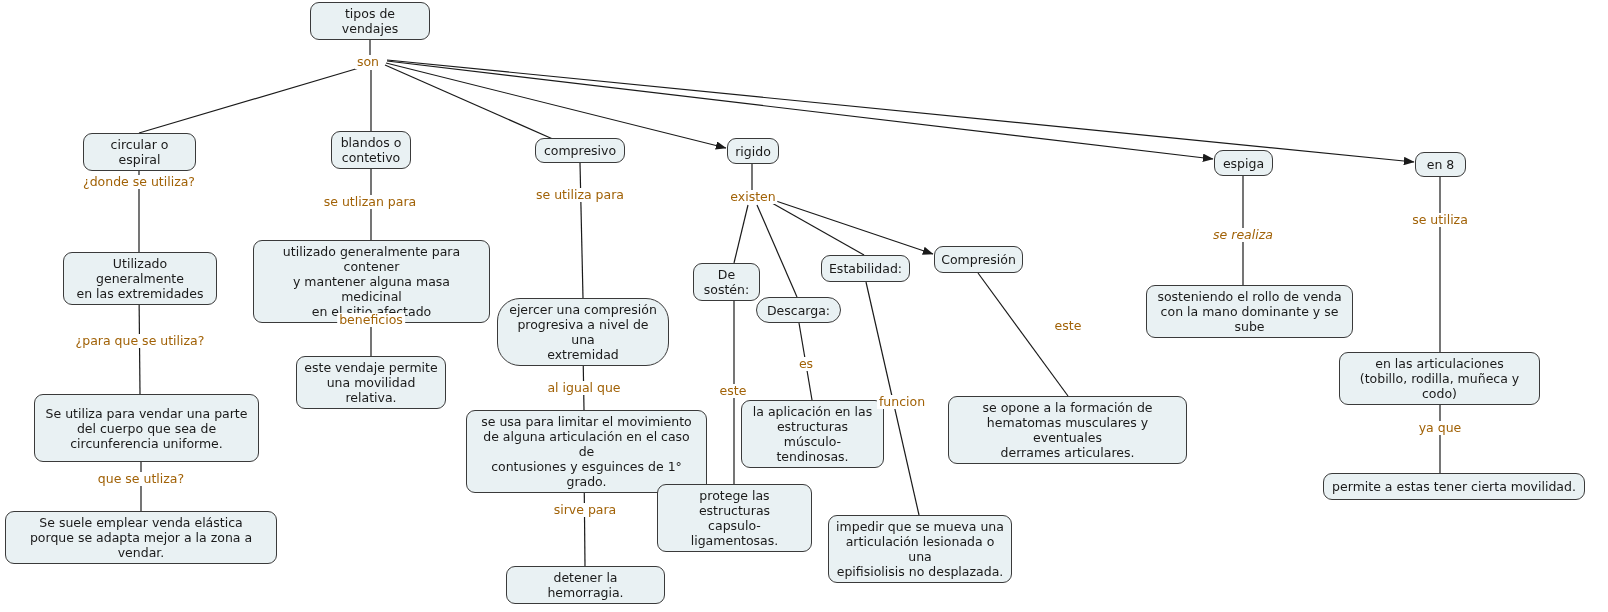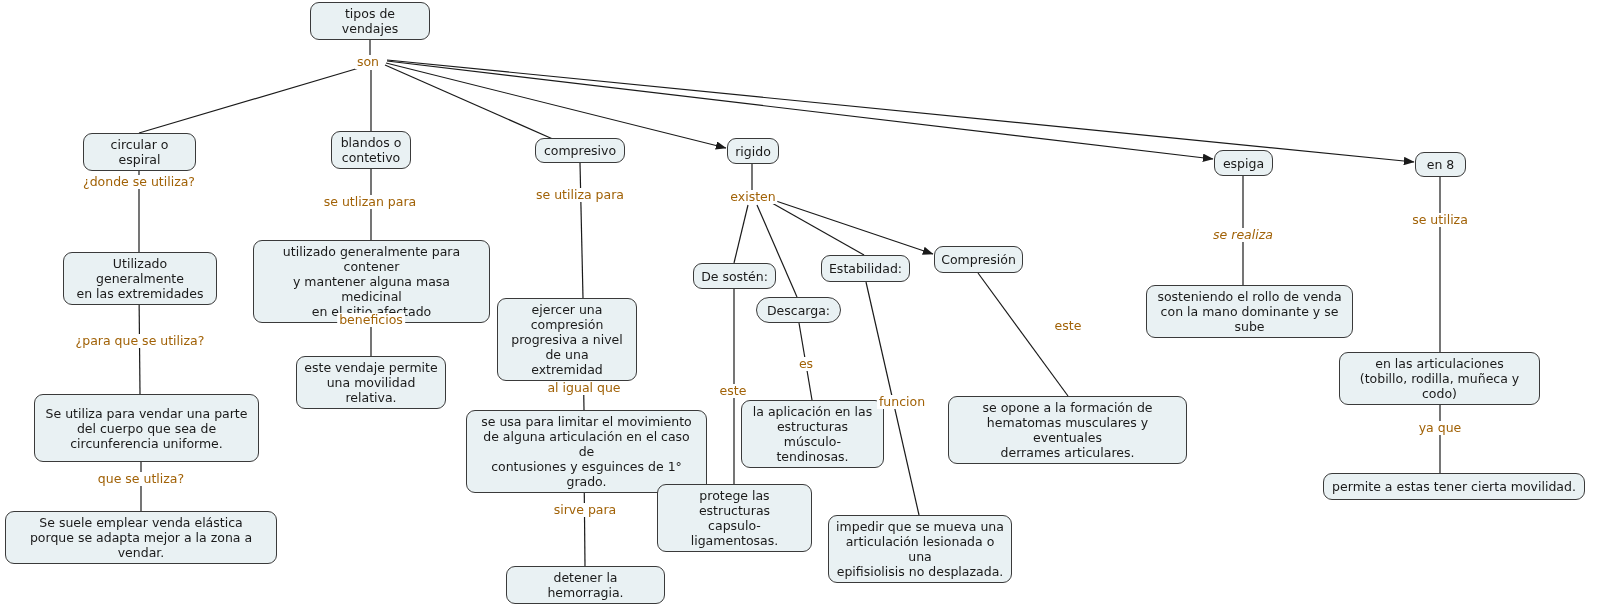--- a/index.html
+++ b/index.html
@@ -112,28 +112,28 @@
       <div class="node" style="left: 34px; top: 394px; width: 225px; min-height: 68px;">Se utiliza para vendar una parte
 del cuerpo que sea de
 circunferencia uniforme.</div>
       <div class="node" style="left: 5px; top: 511px; width: 272px; min-height: 42px;">Se suele emplear venda elástica
 porque se adapta mejor a la zona a vendar.</div>
       <div class="node" style="left: 253px; top: 240px; width: 237px; min-height: 55px;">utilizado generalmente para contener
 y mantener alguna masa medicinal
 en el sitio afectado</div>
       <div class="node" style="left: 296px; top: 356px; width: 150px; min-height: 38px;">este vendaje permite
 una movilidad relativa.</div>
-      <div class="node" style="left: 497px; top: 298px; width: 140px; min-height: 52px;">ejercer una compresión
+      <div class="node" style="left: 497px; top: 298px; width: 172px; min-height: 52px; border-radius: 23px;">ejercer una compresión
 progresiva a nivel de una
 extremidad</div>
       <div class="node" style="left: 466px; top: 410px; width: 241px; min-height: 54px;">se usa para limitar el movimiento
 de alguna articulación en el caso de
 contusiones y esguinces de 1° grado.</div>
       <div class="node" style="left: 506px; top: 566px; width: 159px; min-height: 27px;">detener la hemorragia.</div>
-      <div class="node" style="left: 693px; top: 263px; width: 83px; min-height: 26px;">De sostén:</div>
+      <div class="node" style="left: 693px; top: 263px; width: 67px; min-height: 26px;">De sostén:</div>
       <div class="node" style="left: 756px; top: 297px; width: 85px; min-height: 26px; border-radius: 13px;">Descarga:</div>
       <div class="node" style="left: 821px; top: 255px; width: 89px; min-height: 27px;">Estabilidad:</div>
       <div class="node" style="left: 934px; top: 246px; width: 89px; min-height: 27px;">Compresión</div>
       <div class="node" style="left: 657px; top: 484px; width: 155px; min-height: 38px;">protege las estructuras
 capsulo-ligamentosas.</div>
       <div class="node" style="left: 741px; top: 400px; width: 143px; min-height: 53px;">la aplicación en las
 estructuras músculo-
 tendinosas.</div>
       <div class="node" style="left: 828px; top: 515px; width: 184px; min-height: 53px;">impedir que se mueva una
 articulación lesionada o una

